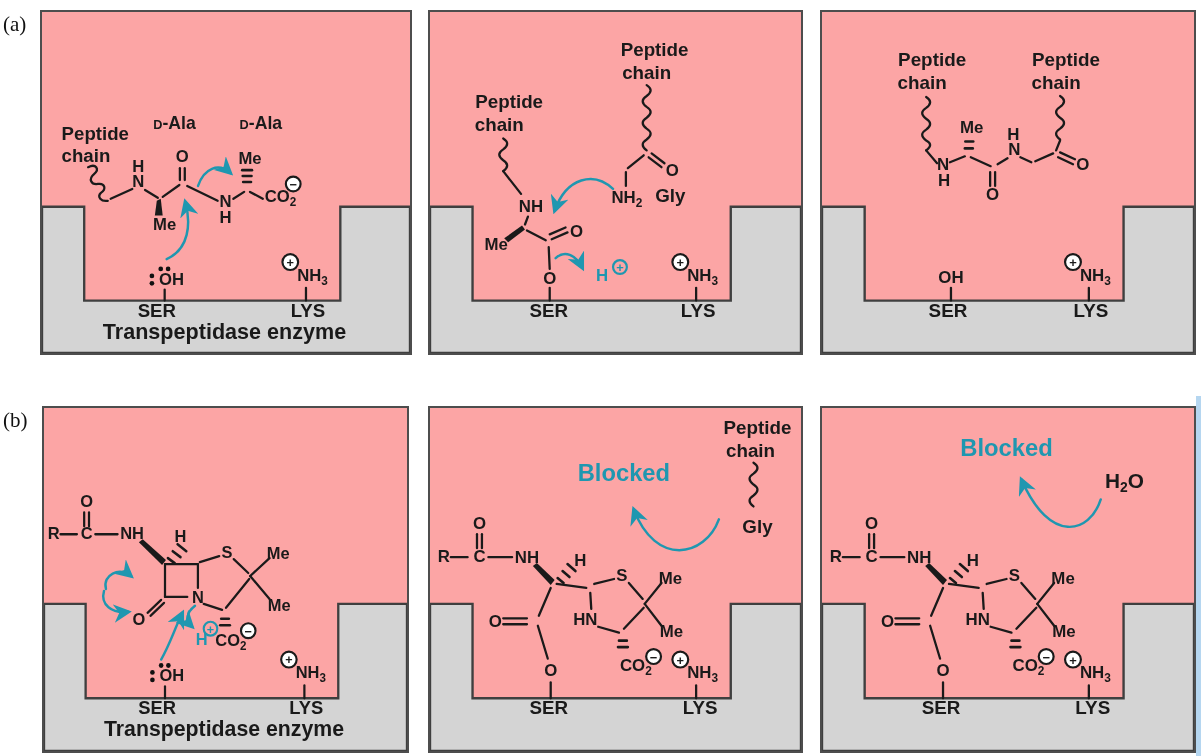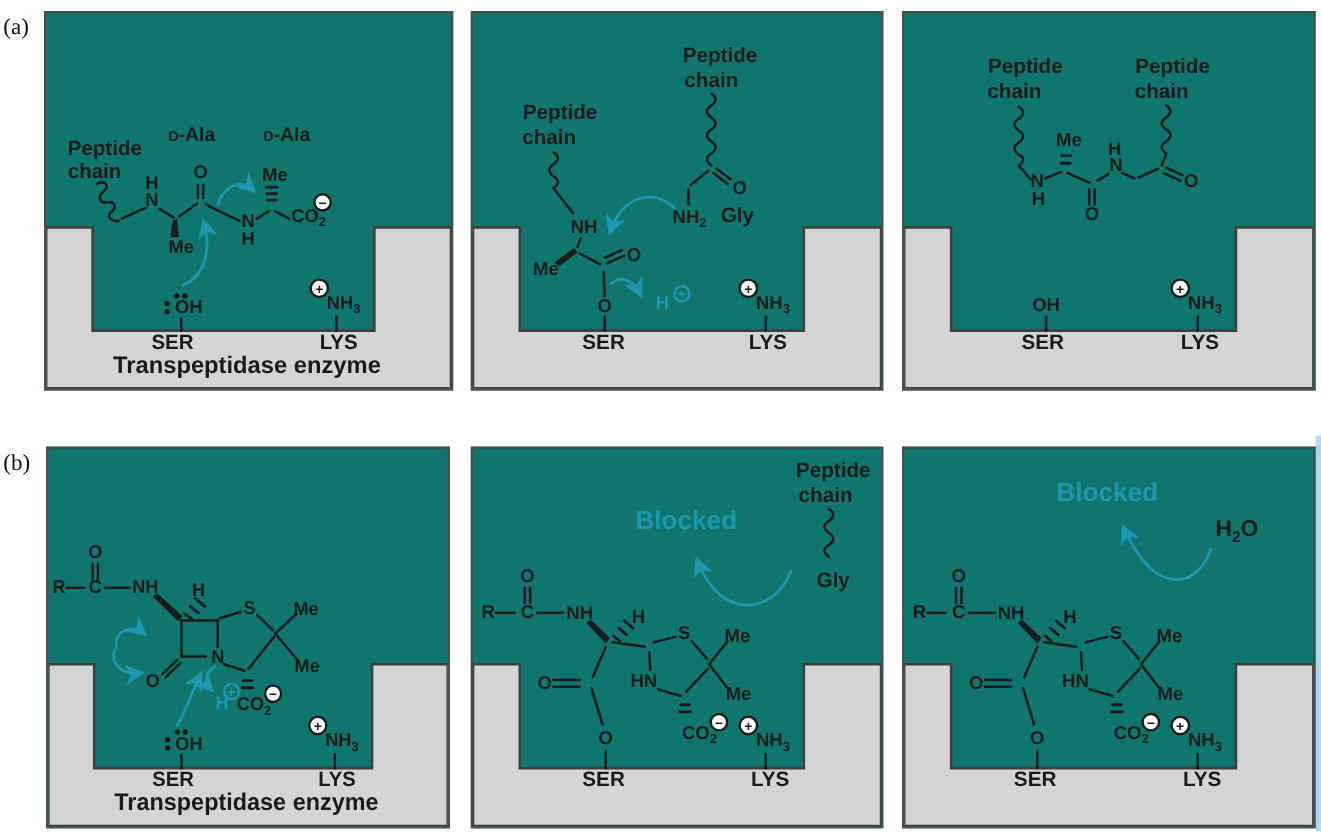--- a/index.html
+++ b/index.html
@@ -1,18 +1,18 @@
 <!DOCTYPE html>
 <html><head>
 <meta charset="utf-8">
 <style>
   html,body{margin:0;padding:0;background:#ffffff;}
   .stage{position:relative;width:1201px;height:756px;background:#ffffff;overflow:hidden;
          font-family:"Liberation Sans",sans-serif;}
-  .panel{position:absolute;background:#0f766e;border:2px solid #4d4d4d;box-sizing:border-box;}
+  .panel{position:absolute;background:#fca5a5;border:2px solid #4d4d4d;box-sizing:border-box;}
   .panel svg{display:block;width:100%;height:100%;}
   .rowlabel{position:absolute;font-family:"Liberation Serif",serif;font-size:21px;color:#111;}
   .artifact{position:absolute;background:#b5d6f0;}
   svg text{font-family:"Liberation Sans",sans-serif;font-weight:700;fill:#1a1a1a;}
   .atom{font-size:17px;}
   .lbl{font-size:19px;}
   .res{font-size:19px;}
   .cap{font-size:22px;}
   .dala{font-size:18px;}
   .dsm{font-size:13px;}

